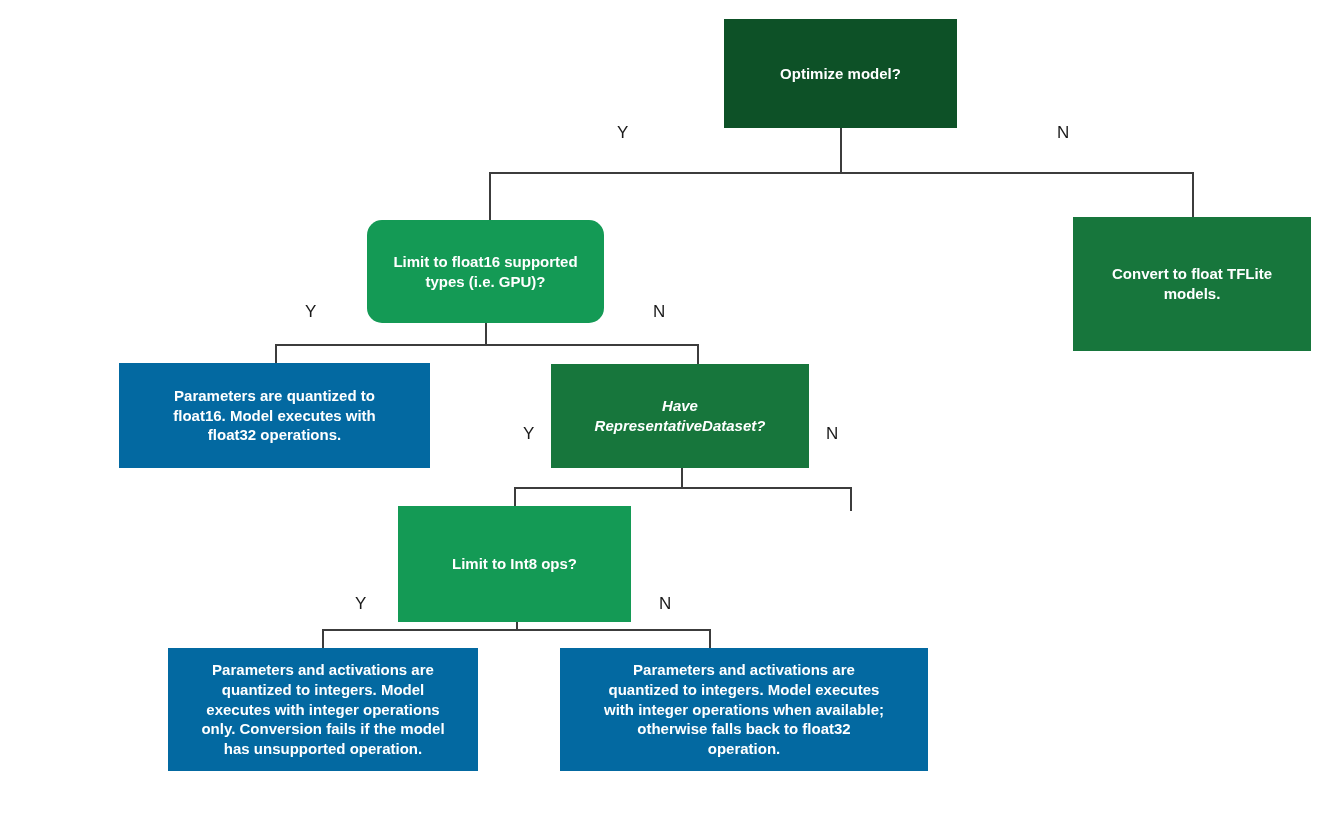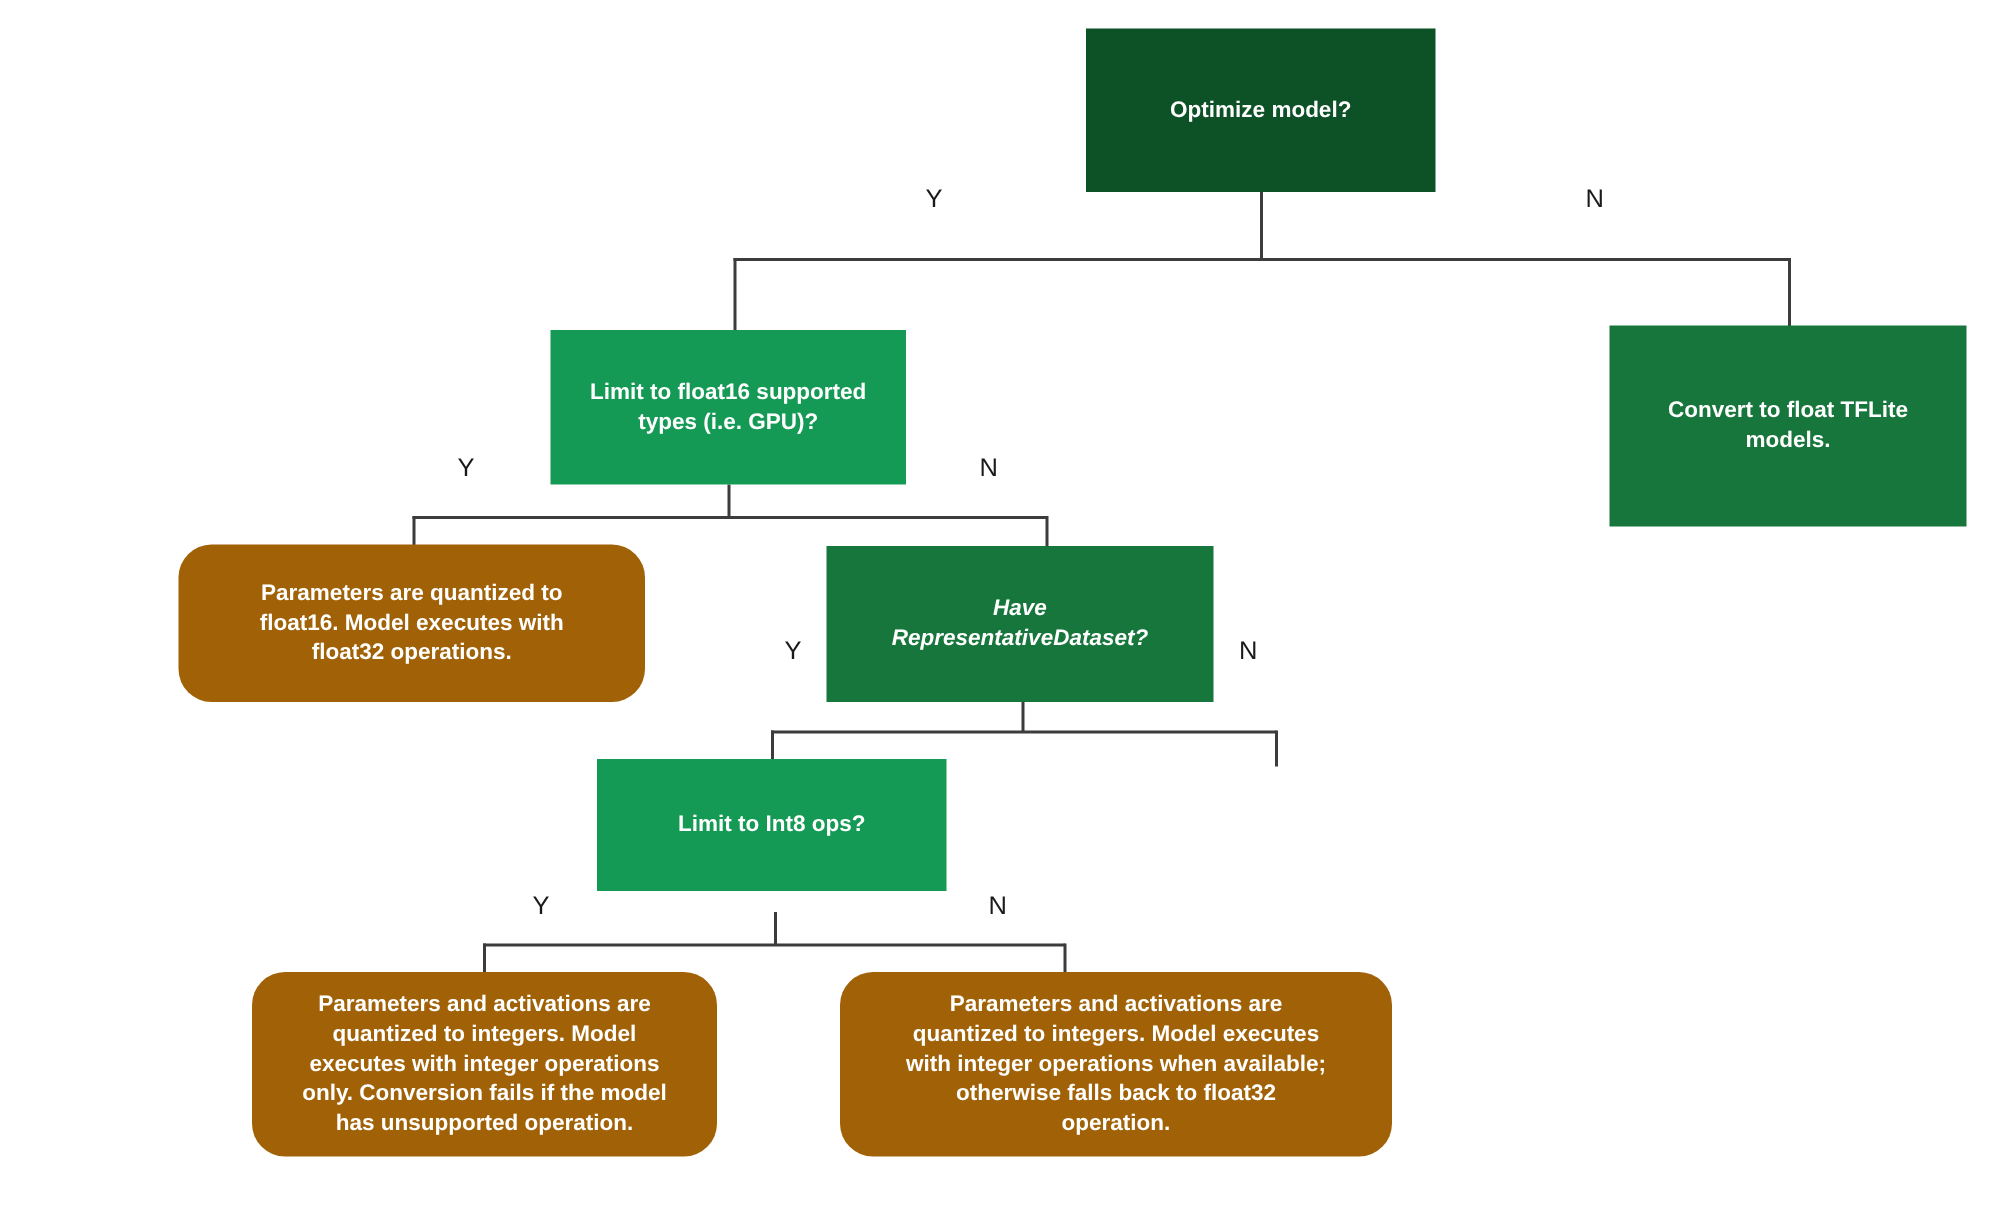--- a/index.html
+++ b/index.html
@@ -25,21 +25,21 @@
     color: #ffffff;
     font-weight: bold;
     line-height: 1.32;
     padding: 4px 10px;
     white-space: pre-line;
     z-index: 3;
   }
   .node.decision-dark { background: #0d5127; }
   .node.decision-mid  { background: #17763c; }
   .node.decision-bright { background: #149a55; }
-  .node.outcome { background: #a16207; border-radius: 22px; }
+  .node.outcome { background: #0369a1; }
 
   .edge {
     position: absolute;
     background: #3c3c3c;
     z-index: 1;
   }
   .edge.v { width: 1.6px; }
   .edge.h { height: 1.6px; }
 
   .branch-label {
@@ -66,30 +66,30 @@
     <div class="edge v" style="left: 697px; top: 344px; height: 21px; background: rgb(60, 60, 60);"></div>
     <div class="edge v" style="left: 681px; top: 468px; height: 20px; background: rgb(60, 60, 60);"></div>
     <div class="edge h" style="left: 514px; top: 487px; width: 337px; background: rgb(60, 60, 60);"></div>
     <div class="edge v" style="left: 514px; top: 487px; height: 20px; background: rgb(60, 60, 60);"></div>
     <div class="edge v" style="left: 850px; top: 487px; height: 24px; background: rgb(60, 60, 60);"></div>
     <div class="edge v" style="left: 516px; top: 608px; height: 22px; background: rgb(60, 60, 60);"></div>
     <div class="edge h" style="left: 322px; top: 629px; width: 388px; background: rgb(60, 60, 60);"></div>
     <div class="edge v" style="left: 322px; top: 629px; height: 20px; background: rgb(60, 60, 60);"></div>
     <div class="edge v" style="left: 709px; top: 629px; height: 20px; background: rgb(60, 60, 60);"></div>
     <div class="node decision-dark" style="left: 724px; top: 19px; width: 233px; height: 109px; font-size: 15px;">Optimize model?</div>
-    <div class="node decision-bright" style="left: 367px; top: 220px; width: 237px; height: 103px; font-size: 15px;">Limit to float16 supported
+    <div class="node decision-bright" style="left: 367px; top: 220px; width: 237px; height: 103px; font-size: 15px; border-radius: 15px;">Limit to float16 supported
 types (i.e. GPU)?</div>
     <div class="node decision-mid" style="left: 1073px; top: 217px; width: 238px; height: 134px; font-size: 15px;">Convert to float TFLite
 models.</div>
     <div class="node outcome" style="left: 119px; top: 363px; width: 311px; height: 105px; font-size: 15px;">Parameters are quantized to
 float16. Model executes with
 float32 operations.</div>
     <div class="node decision-mid" style="left: 551px; top: 364px; width: 258px; height: 104px; font-size: 15px; font-style: italic;">Have
 RepresentativeDataset?</div>
-    <div class="node decision-bright" style="left: 398px; top: 506px; width: 233px; height: 88px; font-size: 15px;">Limit to Int8 ops?</div>
+    <div class="node decision-bright" style="left: 398px; top: 506px; width: 233px; height: 116px; font-size: 15px;">Limit to Int8 ops?</div>
     <div class="node outcome" style="left: 168px; top: 648px; width: 310px; height: 123px; font-size: 15px;">Parameters and activations are
 quantized to integers. Model
 executes with integer operations
 only. Conversion fails if the model
 has unsupported operation.</div>
     <div class="node outcome" style="left: 560px; top: 648px; width: 368px; height: 123px; font-size: 15px;">Parameters and activations are
 quantized to integers. Model executes
 with integer operations when available;
 otherwise falls back to float32
 operation.</div>

